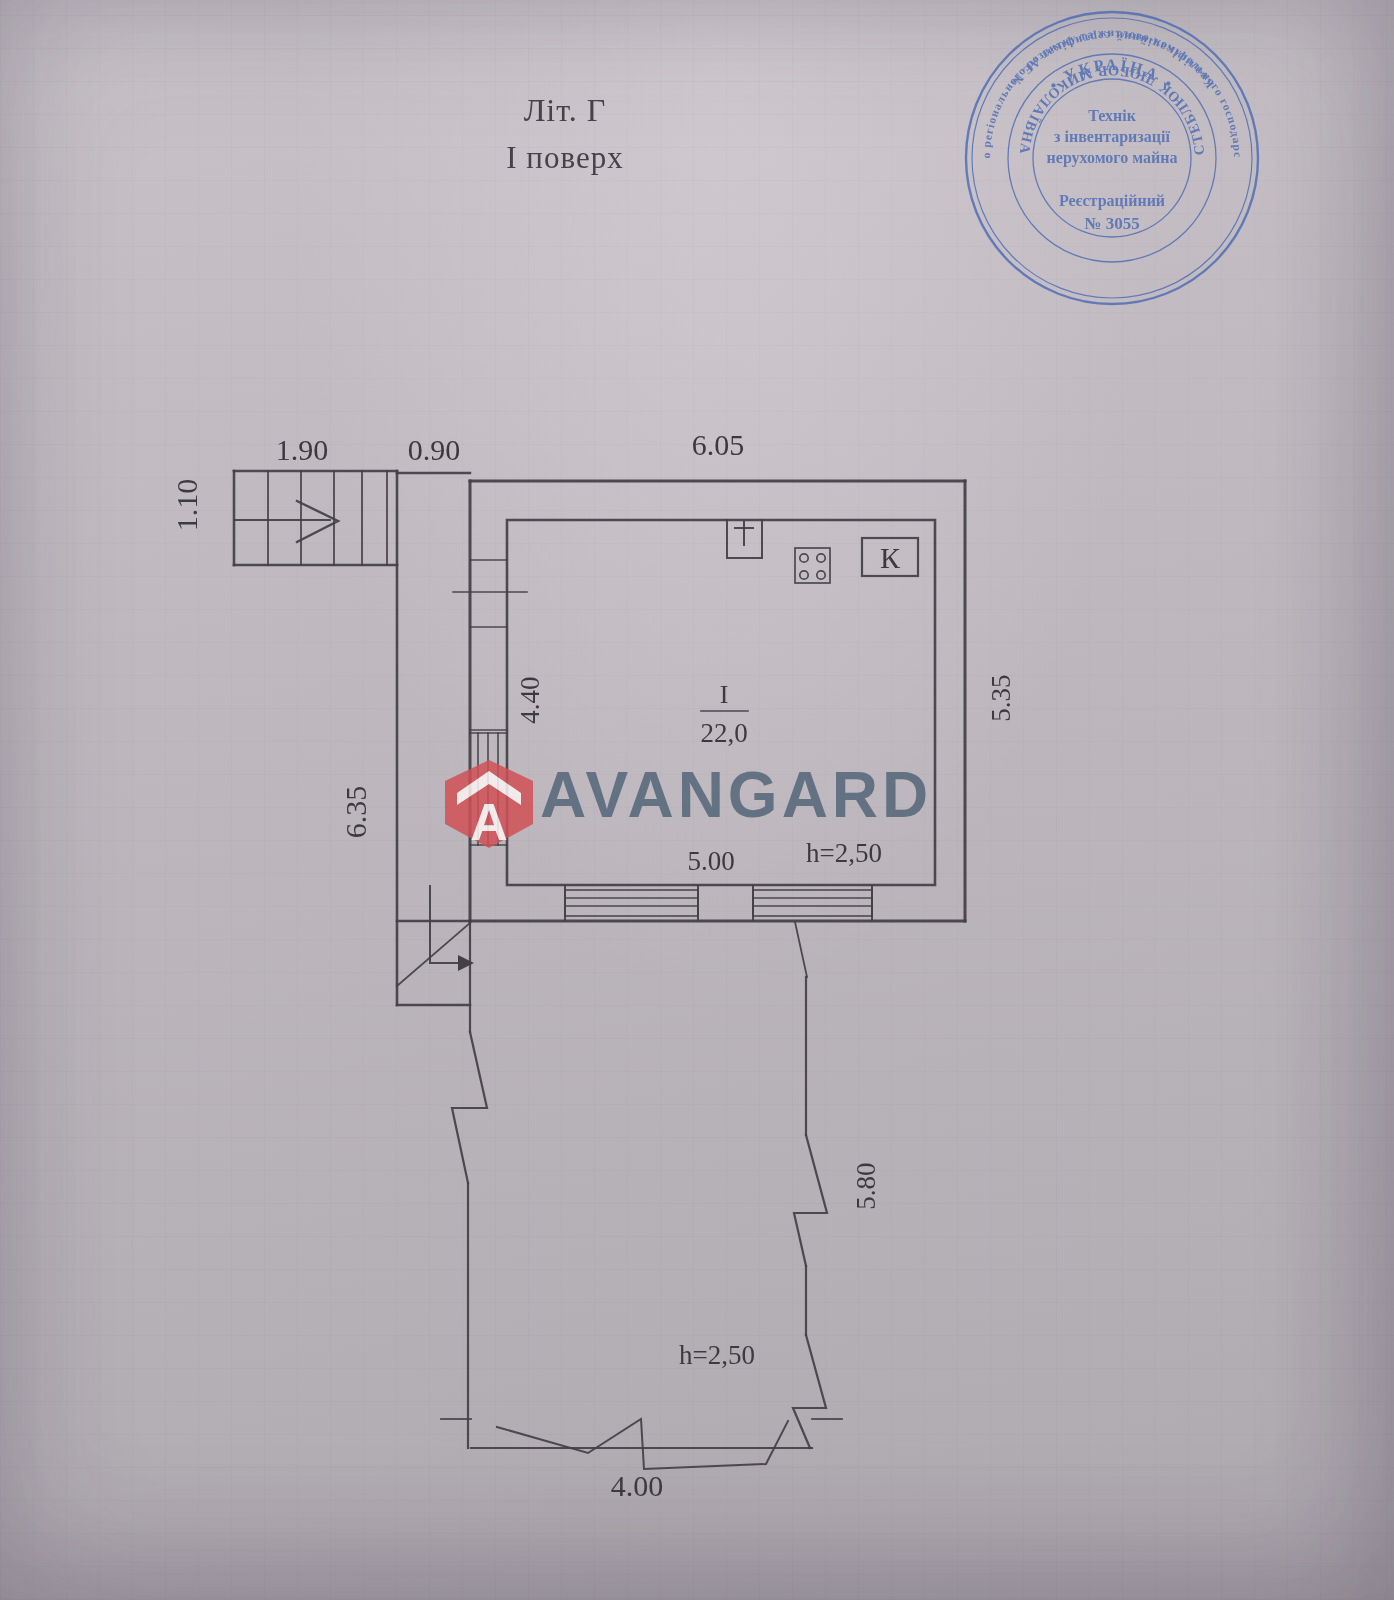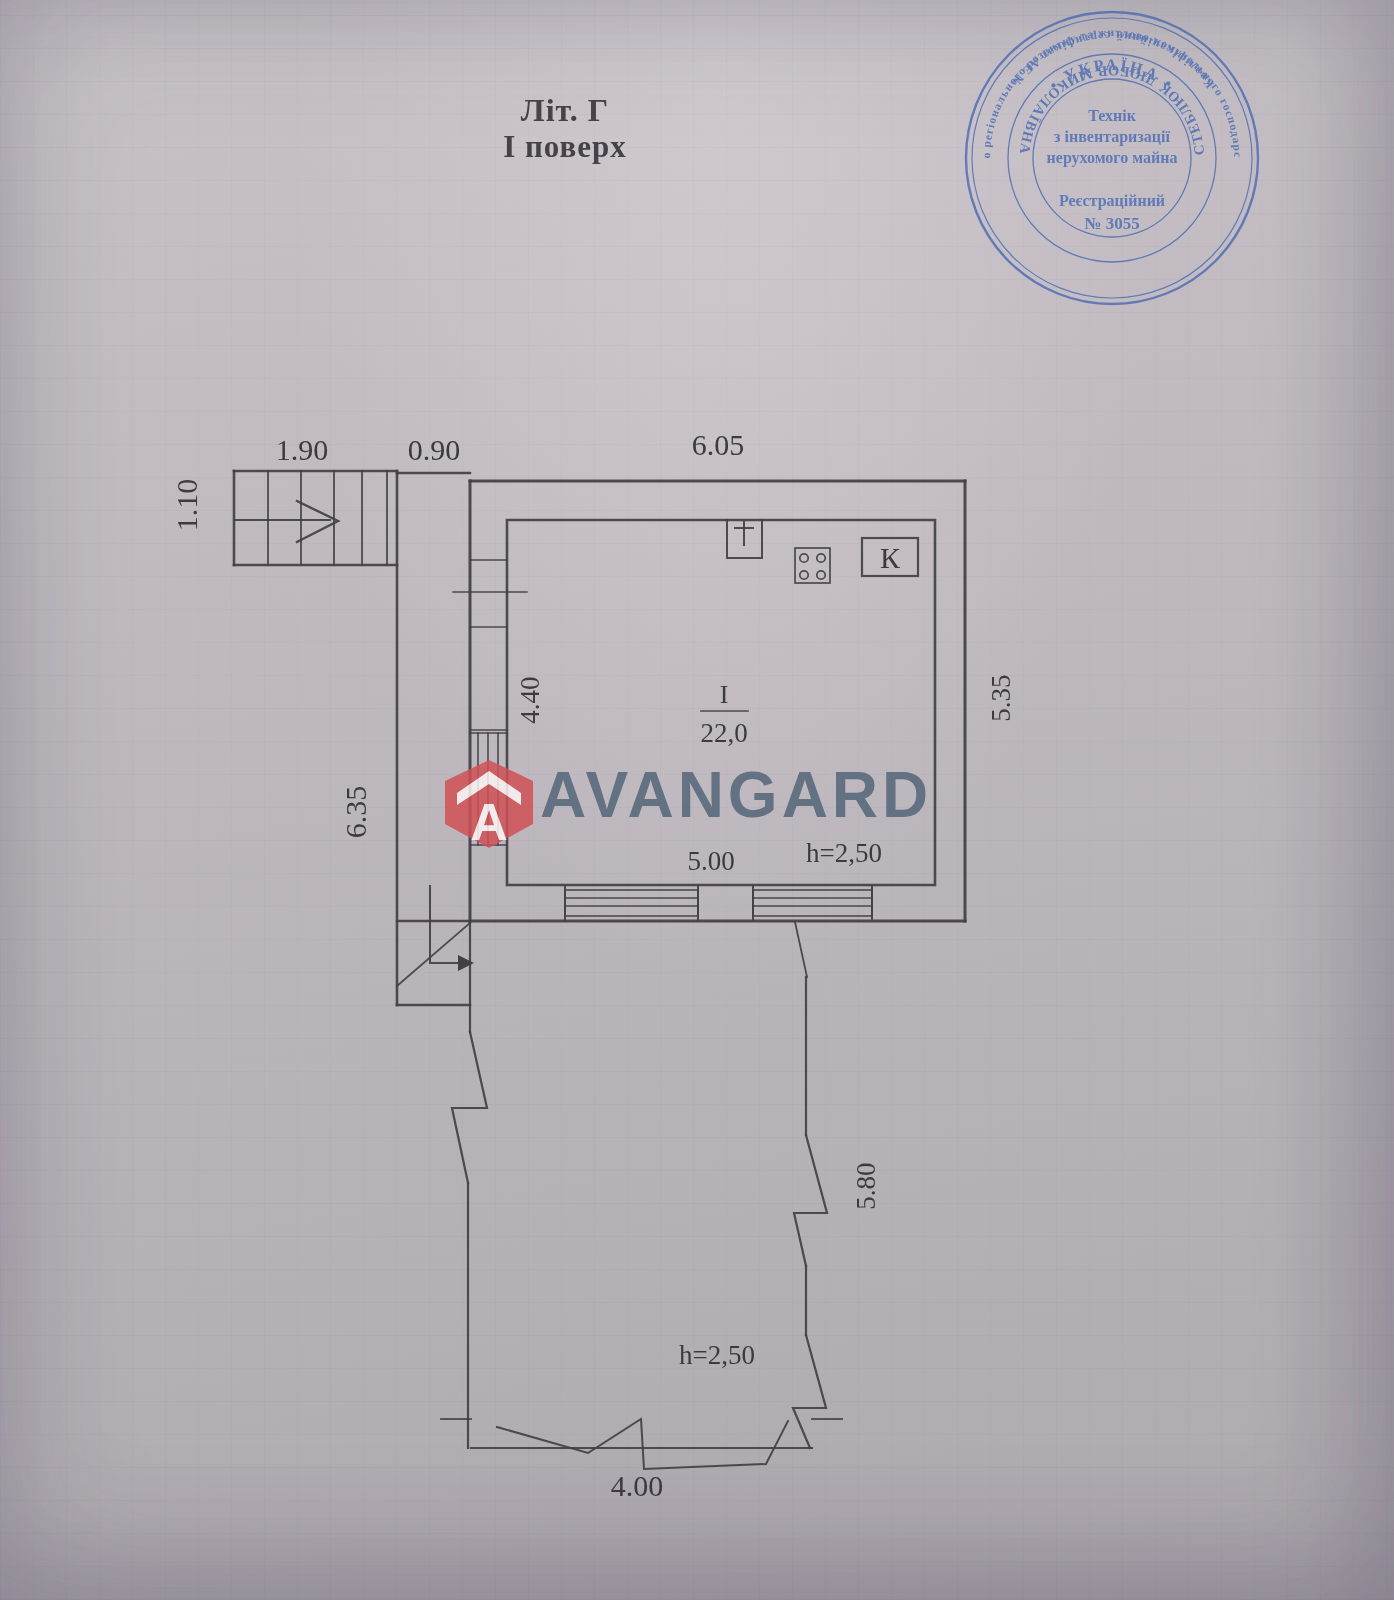--- a/index.html
+++ b/index.html
@@ -11,23 +11,23 @@
     background:
       repeating-linear-gradient(0deg, rgba(110,100,125,.05) 0 1px, rgba(0,0,0,0) 1px 33px),
       repeating-linear-gradient(90deg, rgba(110,100,125,.045) 0 1px, rgba(0,0,0,0) 1px 33px),
       radial-gradient(ellipse at 52% 6%, rgba(210,204,210,.75) 0%, rgba(210,204,210,0) 42%),
       linear-gradient(172deg,#c8c2c8 0%, #bfb9bf 38%, #b6b0b7 72%, #aea8af 100%);
     box-shadow: inset 0 0 140px rgba(55,45,70,.17), inset -40px 0 90px rgba(55,45,70,.10), inset 0 -60px 110px rgba(55,45,70,.10);
     font-family:"Liberation Serif", serif;
   }
   .abs{position:absolute;}
   
-  .title{color:#45424a;text-align:center;letter-spacing:1px;font-weight:bold;}
+  .title{color:#45424a;text-align:center;letter-spacing:1px;}
   .title .l1{font-size:32px;}
-  .title .l2{font-size:31px;margin-top:0;}
+  .title .l2{font-size:31px;margin-top:11px;}
   
   .wm-text{
     font-family:"Liberation Sans", sans-serif;
     font-weight:bold;
     font-size:64px;
     letter-spacing:4px;
     color:rgba(86,104,122,.88);
   }
   svg text{font-family:"Liberation Serif", serif;}
   .dim{fill:#3c3a41;}

